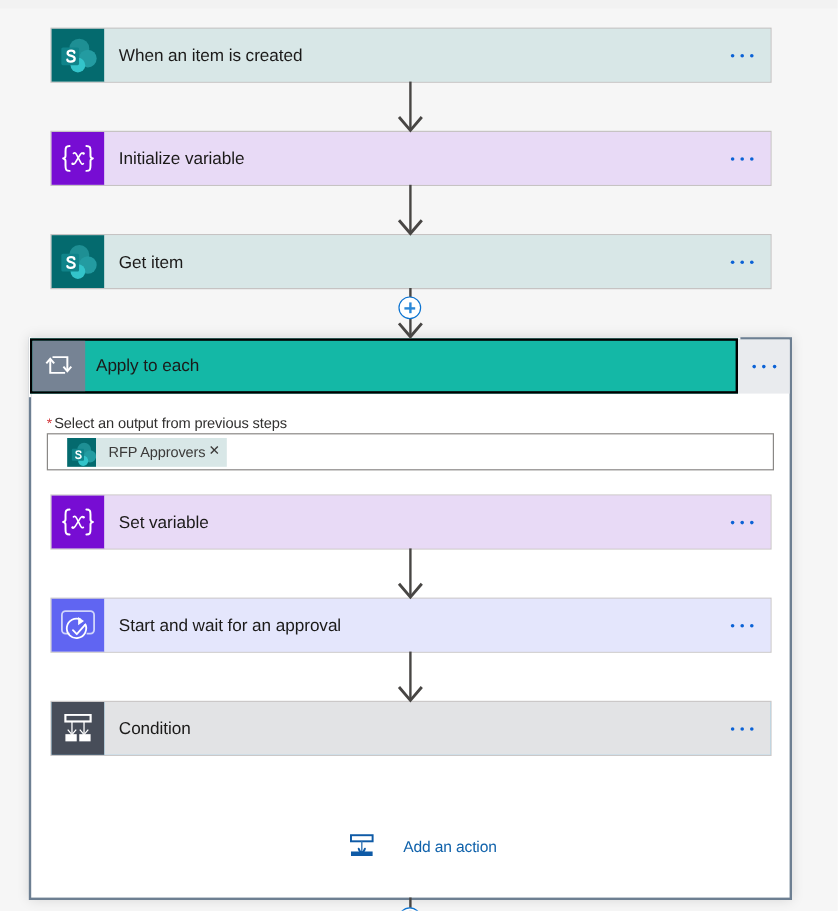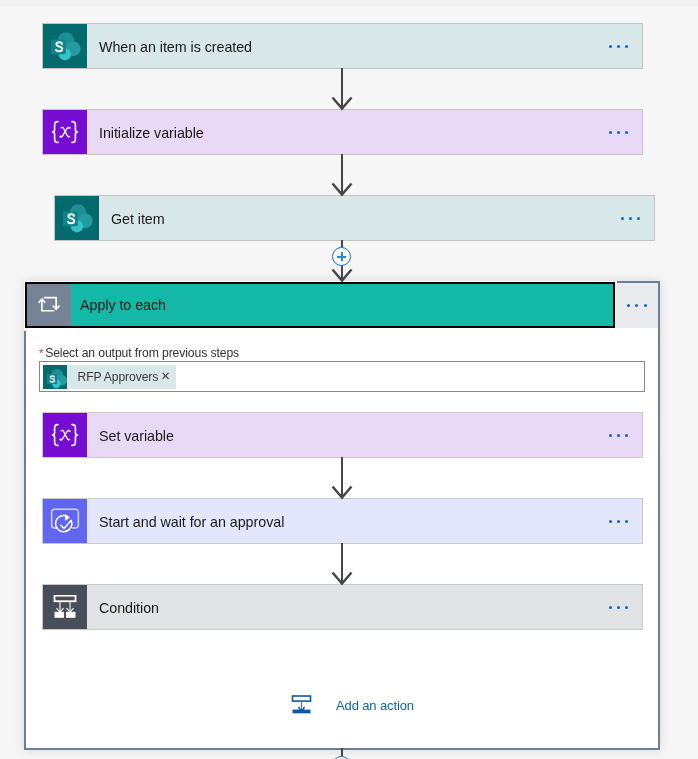--- a/index.html
+++ b/index.html
@@ -37,21 +37,21 @@
             display:flex;align-items:stretch;border:2px solid #000;box-sizing:border-box;background:#14b8a6;}
   .loopcard .icon{width:43px;flex:0 0 43px;background:#768394;display:flex;align-items:center;justify-content:center;padding-right:1px;}
   .loopcard .title{font-size:14.3px;color:#1b1a19;padding-left:9px;display:flex;align-items:center;letter-spacing:-0.05px;}
   .loopdots{position:absolute;left:601px;top:21px;display:flex;gap:5.25px;}
   .loopdots i{width:3px;height:3px;border-radius:50%;background:#0b62d6;display:block;}
 
   .fieldlabel{position:absolute;left:39px;top:346px;font-size:12.2px;color:#323130;letter-spacing:-0.11px;}
   .fieldlabel .req{color:#d13438;margin-right:1.8px;font-size:11.5px;position:relative;top:0px;}
   .tokenbox{position:absolute;left:39px;top:361px;width:606px;height:31px;
             border:1px solid #8a8886;box-sizing:border-box;background:#fff;
-            display:flex;align-items:center;padding-left:3px;}
+            display:flex;align-items:center;padding-left:16px;}
   .token{display:flex;align-items:center;height:24px;background:#d8e7e7;}
   .token .ticon{width:24px;height:24px;flex:0 0 24px;}
   .token .tlabel{font-size:12.1px;color:#3b3a39;padding:0 0 0 10.5px;letter-spacing:-0.08px;position:relative;top:0.5px;}
   .token .tx{font-size:11.5px;color:#3b3a39;padding:0 6px 0 2.5px;line-height:1;position:relative;top:0.5px;}
 
   .addaction{position:absolute;left:291px;top:694px;display:flex;align-items:center;gap:24px;}
   .addaction .aalabel{font-size:13.0px;color:#1062ab;letter-spacing:-0.12px;position:relative;top:0.5px;}
 
   svg{display:block;}
 </style>
@@ -152,21 +152,21 @@
     <div class="body" style="background:#e8daf6;">
       <span class="title">Initialize variable</span>
       <span class="dots">
           <i></i>
           <i></i>
           <i></i>
         </span>
     </div>
   </div>
 
-  <div class="card" style="left:55px;top:196px;background:#d8e7e7;">
+  <div class="card" style="left:43px;top:196px;background:#d8e7e7;">
     <div class="icon" style="background:#046a6e;">
         <svg width="35" height="35" viewBox="0 0 36 36">
           <use href="#sym-sharepoint"></use>
         </svg>
       </div>
     <div class="body" style="background:#d8e7e7;">
       <span class="title">Get item</span>
       <span class="dots">
           <i></i>
           <i></i>

